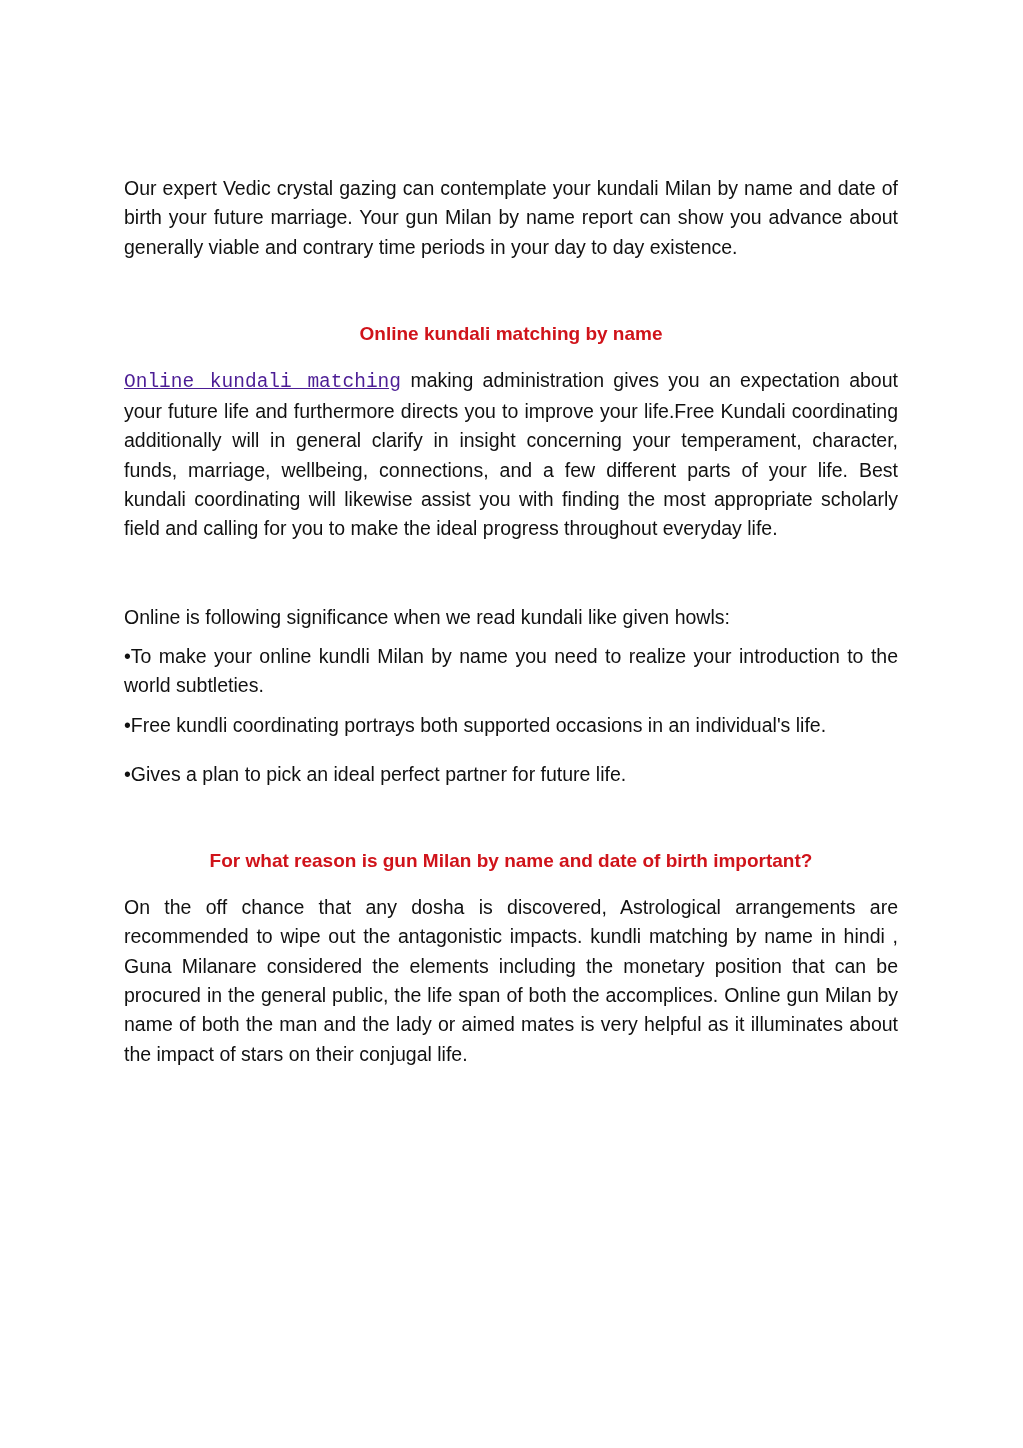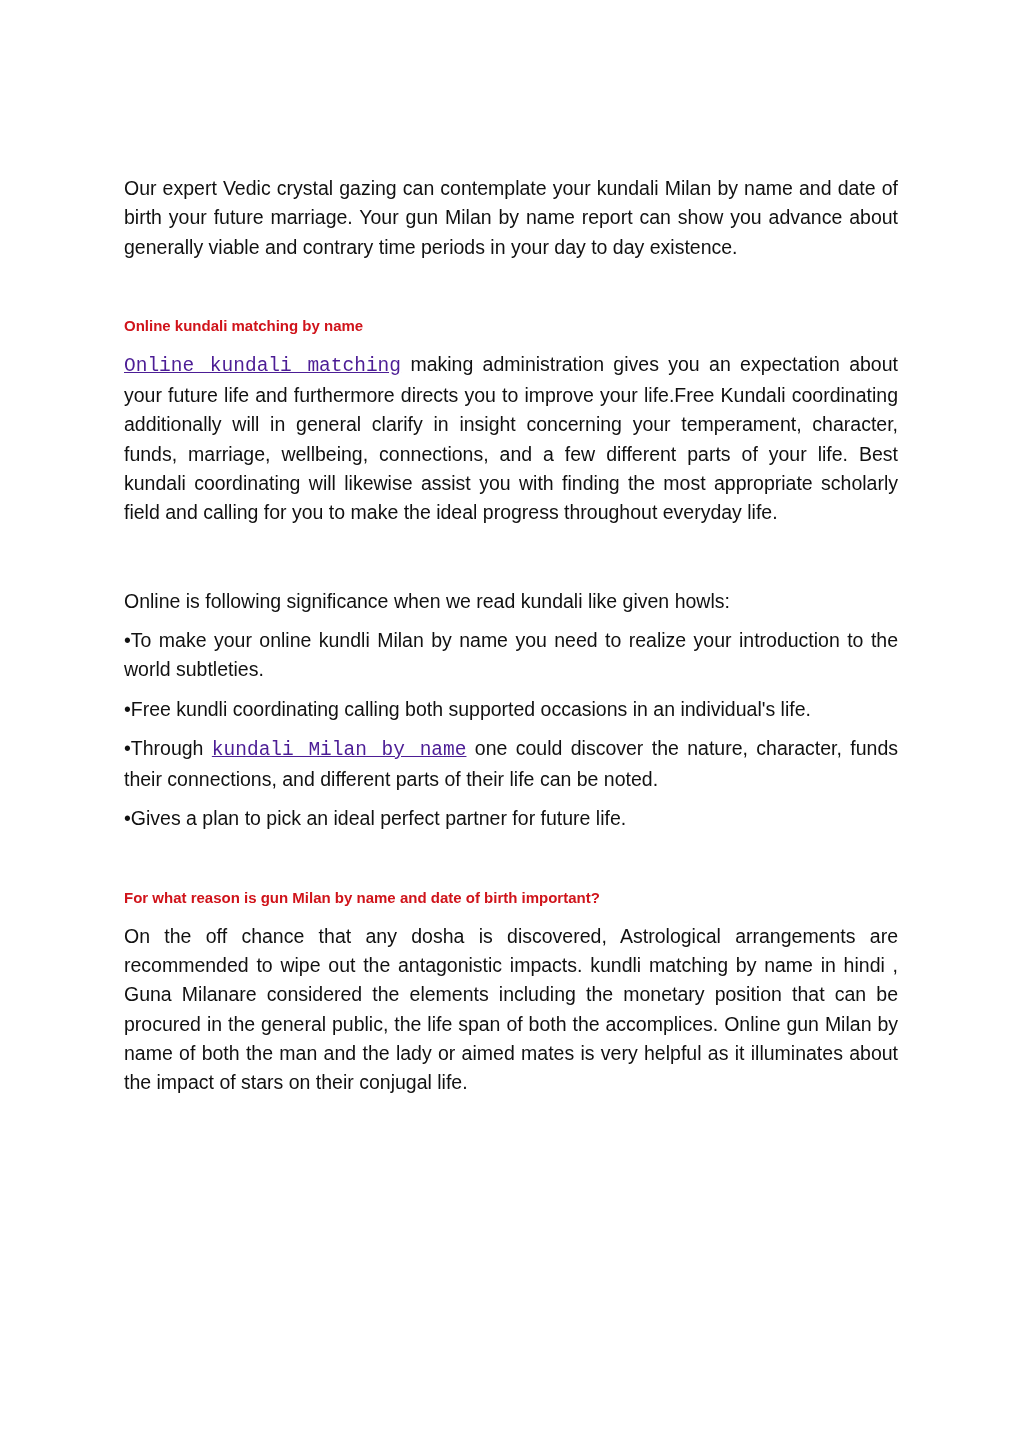--- a/index.html
+++ b/index.html
@@ -4,22 +4,23 @@
 <style>
   html, body { margin: 0; padding: 0; background: #ffffff; }
   body { width: 1023px; height: 1448px; position: relative; overflow: hidden; }
   .page {
     position: absolute; left: 124px; top: 124px; width: 774px;
     font-family: "Liberation Sans", sans-serif;
     font-size: 19.5px; color: #111111; line-height: 29.3px;
   }
   p { margin: 0; text-align: justify; }
   .heading {
-    color: #d0131a; font-weight: bold; font-size: 15px; margin: 0;
+    color: #d0131a; font-weight: bold; font-size: 19px; margin: 8px;
     line-height: 29px;
+    text-align: center;
   }
   a.link { color: #4c1d95; text-decoration: underline; font-family: Liberation Mono, monospace; }
   .gap-large { height: 50px; }
   .gap-head { height: 49px; }
   .gap-bullet { height: 10px; }
   .gap-small { height: 10px; }
 </style>
 </head>
 <body>
 
@@ -31,23 +32,22 @@
   <h2 class="heading">Online kundali matching by name</h2>
   <div class="gap-small"></div>
   <p><a class="link" href="#">Online kundali matching</a><span> making administration gives you an expectation about your future life and furthermore directs you to improve your life.Free Kundali coordinating additionally will in general clarify in insight concerning your temperament, character, funds, marriage, wellbeing, connections, and a few different parts of your life. Best kundali coordinating will likewise assist you with finding the most appropriate scholarly field and calling for you to make the ideal progress throughout everyday life.</span></p>
   <div class="gap-head"></div>
 
   <div class="gap-small"></div>
   <p>Online is following significance when we read kundali like given howls:</p>
   <div class="gap-bullet"></div>
   <p>•To make your online kundli Milan by name you need to realize your introduction to the world subtleties.</p>
   <div class="gap-bullet"></div>
-  <p>•Free kundli coordinating calling both supported occasions in an individual's life.</p>
+  <p>•Free kundli coordinating portrays both supported occasions in an individual's life.</p>
   <div class="gap-bullet"></div>
-  <p><span>•Through </span><a class="link" href="#">kundali Milan by name</a><span> one could discover the nature, character, funds their connections, and different parts of their life can be noted.</span></p>
   <div class="gap-bullet"></div>
   <p>•Gives a plan to pick an ideal perfect partner for future life.</p>
   <div class="gap-head"></div>
 
   <h2 class="heading">For what reason is gun Milan by name and date of birth important?</h2>
   <div class="gap-small"></div>
   <p>On the off chance that any dosha is discovered, Astrological arrangements are recommended to wipe out the antagonistic impacts. kundli matching by name in hindi , Guna Milanare considered the elements including the monetary position that can be procured in the general public, the life span of both the accomplices. Online gun Milan by name of both the man and the lady or aimed mates is very helpful as it illuminates about the impact of stars on their conjugal life.</p>
 </div>
 
 </body></html>

